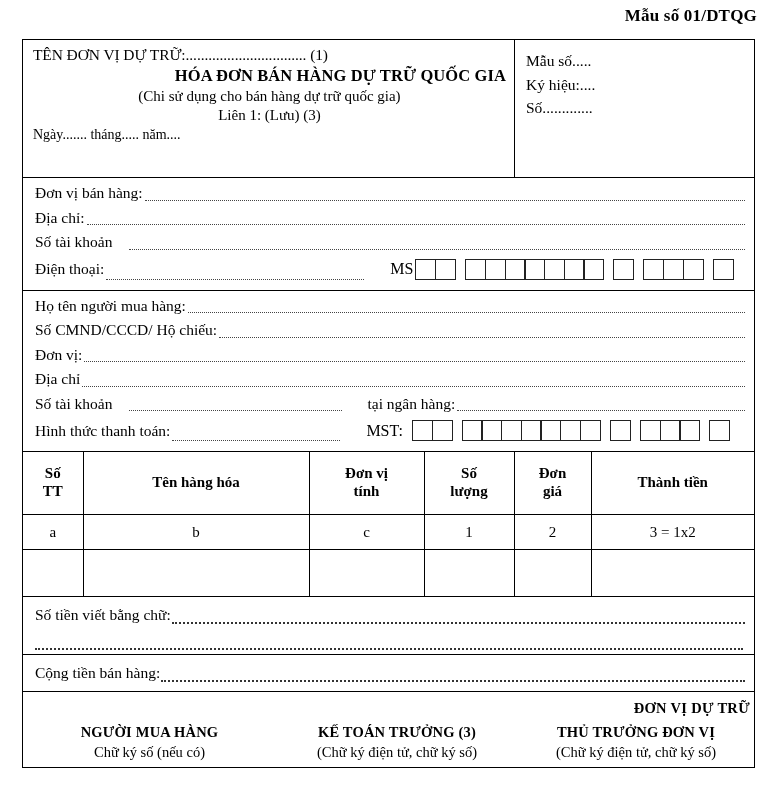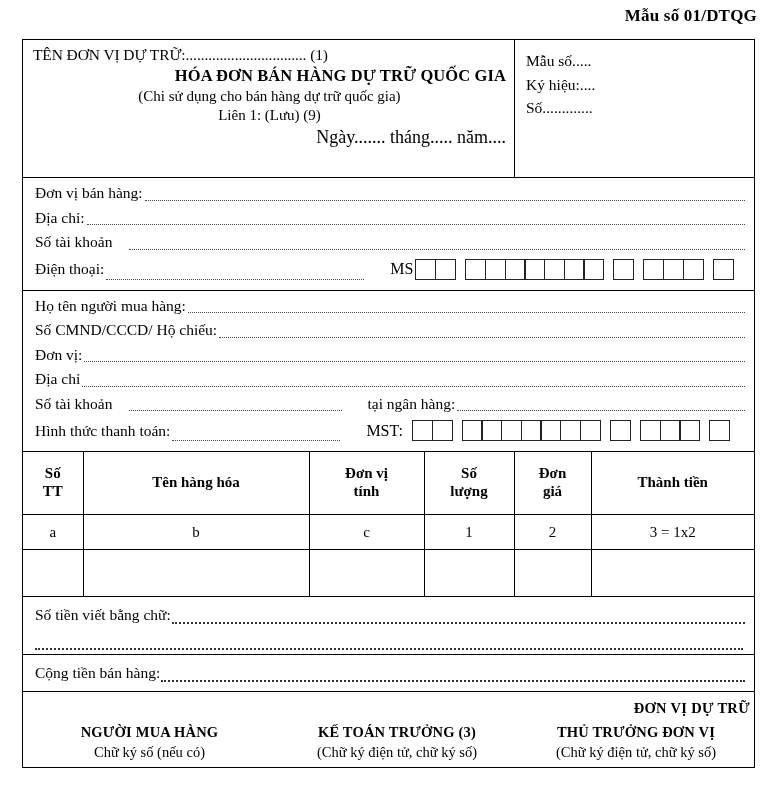--- a/index.html
+++ b/index.html
@@ -83,22 +83,22 @@
     text-align: center;
     font-size: 15px;
     margin-top: 2px;
   }
   .doc-copy {
     text-align: center;
     font-size: 15px;
     margin-top: 2px;
   }
   .doc-date {
-    text-align: right;
-    font-size: 18px;
+    text-align: left;
+    font-size: 14px;
     margin-top: 3px;
   }
 
   
   .info-band {
     padding: 7px 9px 8px 12px;
   }
   .field-row {
     display: flex;
     align-items: baseline;
@@ -252,21 +252,21 @@
 
   <div class="doc-code">Mẫu số 01/DTQG</div>
 
   <div class="form-frame">
 
     <div class="band header-band">
       <div class="header-left">
         <div class="org-line">TÊN ĐƠN VỊ DỰ TRỮ:................................ (1)</div>
         <div class="doc-title">HÓA ĐƠN BÁN HÀNG DỰ TRỮ QUỐC GIA</div>
         <div class="doc-subtitle">(Chi sử dụng cho bán hàng dự trữ quốc gia)</div>
-        <div class="doc-copy">Liên 1: (Lưu) (9)</div>
+        <div class="doc-copy">Liên 1: (Lưu) (3)</div>
         <div class="doc-date">Ngày....... tháng..... năm....</div>
       </div>
       <div class="header-right">
         <div>Mẫu số.....</div>
         <div>Ký hiệu:....</div>
         <div>Số.............</div>
       </div>
     </div>
 
     <div class="band info-band">

